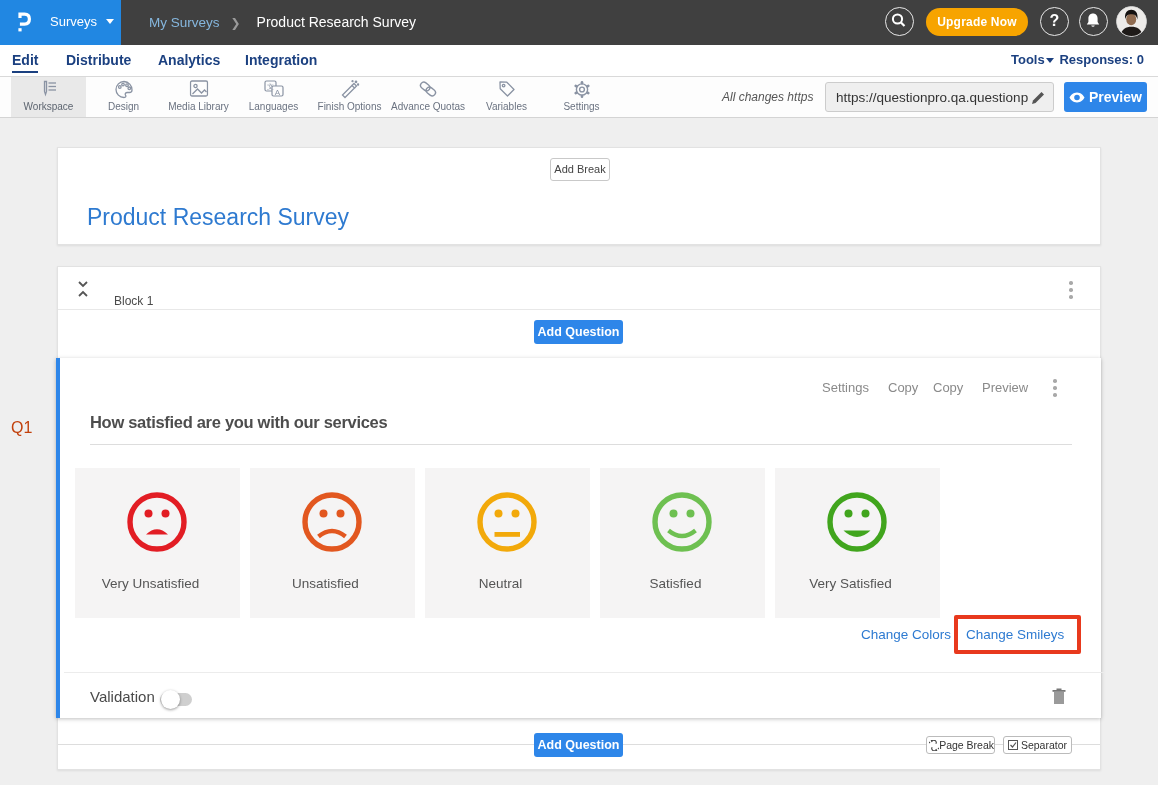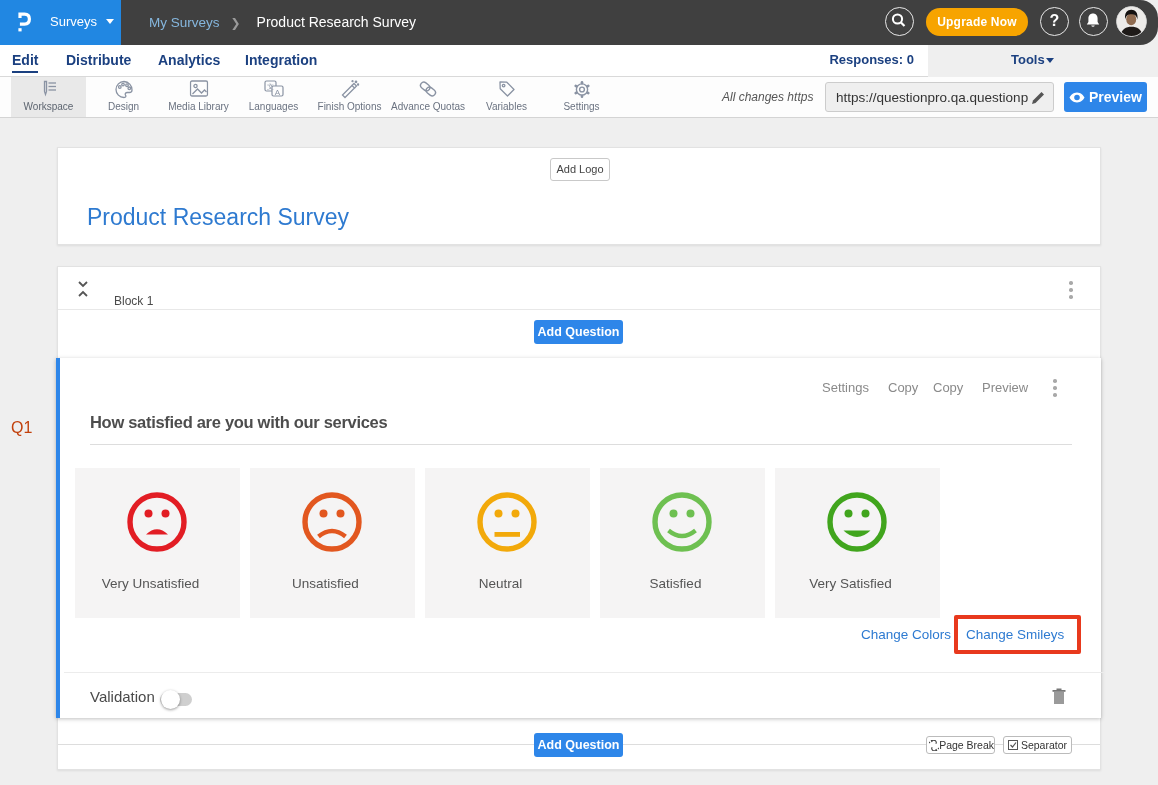--- a/index.html
+++ b/index.html
@@ -1,29 +1,29 @@
 <!DOCTYPE html>
 <html><head>
 <meta charset="utf-8">
 <style>
 * { margin:0; padding:0; box-sizing:border-box; }
 html,body { width:1158px; height:785px; font-family:"Liberation Sans", sans-serif; background:#efefef; overflow:hidden; }
 .abs { position:absolute; }
 
-#topbar { position:absolute; left:0; top:0; width:1158px; height:45px; background:#404040;border-radius:18px; }
+#topbar { position:absolute; left:0; top:0; width:1158px; height:45px; background:#404040; }
 #logo { position:absolute; left:0; top:0; width:121px; height:45px; background:#2187e2; }
 #surveys { position:absolute; left:50px; top:14px; color:#fff; font-size:13px; }
 #caret1 { position:absolute; left:106px; top:19px; width:0; height:0; border-left:4px solid transparent; border-right:4px solid transparent; border-top:5.5px solid #fff; }
 #crumb { position:absolute; left:149px; top:14px; font-size:13.5px; color:#85b6dd; }
 #crumb .gt { color:#9a9a9a; margin:0 16px 0 11px; font-size:12px; }
 #crumb .cur { color:#fff; }
 .circbtn { position:absolute; top:7px; width:29px; height:29px; border:1.5px solid #e8e8e8; border-radius:50%; }
 #upgrade { position:absolute; left:926px; top:8px; width:102px; height:28px; background:#f7a400; border-radius:14px; color:#fff; font-size:12px; font-weight:bold; text-align:center; line-height:28px; letter-spacing:0.2px; }
 
-#nav { position:absolute; left:0; top:45px; width:928px; height:32px; background:#fff; border-bottom:1px solid #d9d9d9; font-size:14px; color:#1b4080; font-weight:bold; }
+#nav { position:absolute; left:0; top:45px; width:1158px; height:32px; background:#fff; border-bottom:1px solid #d9d9d9; font-size:14px; color:#1b4080; font-weight:bold; }
 #nav span { position:absolute; top:7px; white-space:nowrap; }
 
 #toolbar { position:absolute; left:0; top:77px; width:1158px; height:41px; background:#fdfdfd; border-bottom:1px solid #d4d4d4; }
 .tbitem { position:absolute; top:0; height:40px; text-align:center; color:#6a7280; font-size:10px; }
 .tbitem svg { position:absolute; top:3px; left:50%; transform:translateX(-50%); }
 .tbitem .tlbl { position:absolute; bottom:5px; width:100%; left:0; white-space:nowrap; }
 #tb0bg { position:absolute; left:11px; top:0; width:75px; height:40px; background:#e9e9e9; }
 
 #card1 { position:absolute; left:57px; top:147px; width:1044px; height:98px; background:#fff; border:1px solid #e2e2e2; box-shadow:0 1px 2px rgba(0,0,0,0.08); }
 #addlogo { position:absolute; left:492px; top:10px; width:60px; height:23px; border:1px solid #c9c9c9; border-radius:3px; background:#fff; font-size:11px; color:#444; text-align:center; line-height:21px; }
@@ -181,21 +181,21 @@
         <path d="M1 13 L2 9.5 L10.5 1 L13 3.5 L4.5 12 Z" fill="#555"></path>
       </svg>
   </div>
   <div class="abs" style="left:1064px; top:5px; width:83px; height:30px; background:#2e86e9; border-radius:3px; color:#fff; font-size:14px; font-weight:bold; text-align:center; line-height:30px;">
     <svg width="16" height="11" viewBox="0 0 16 11" style="vertical-align:-1px;">
         <path d="M8 0.5 C 4 0.5 1.5 3.5 0.5 5.5 C 1.5 7.5 4 10.5 8 10.5 C 12 10.5 14.5 7.5 15.5 5.5 C 14.5 3.5 12 0.5 8 0.5 Z M 8 8.3 A 2.8 2.8 0 1 1 8 2.7 A 2.8 2.8 0 0 1 8 8.3 Z" fill="#fff"></path>
       </svg>
     Preview</div>
 </div>
 <div id="card1">
-  <div id="addlogo">Add Logo</div>
+  <div id="addlogo">Add Break</div>
   <div id="title1">Product Research Survey</div>
 </div>
 <div id="card2">
   <div id="blockhead">
     <svg class="abs" style="left:18px; top:14px;" width="14" height="16" viewBox="0 0 14 16">
       <path d="M3 1 L7 5 L11 1" fill="none" stroke="#555" stroke-width="1.8"></path>
       <path d="M3 15 L7 11 L11 15" fill="none" stroke="#555" stroke-width="1.8"></path>
     </svg>
     <div id="blockname">Block 1</div>
     <div class="vdots abs" style="left:1011px; top:14px;">

